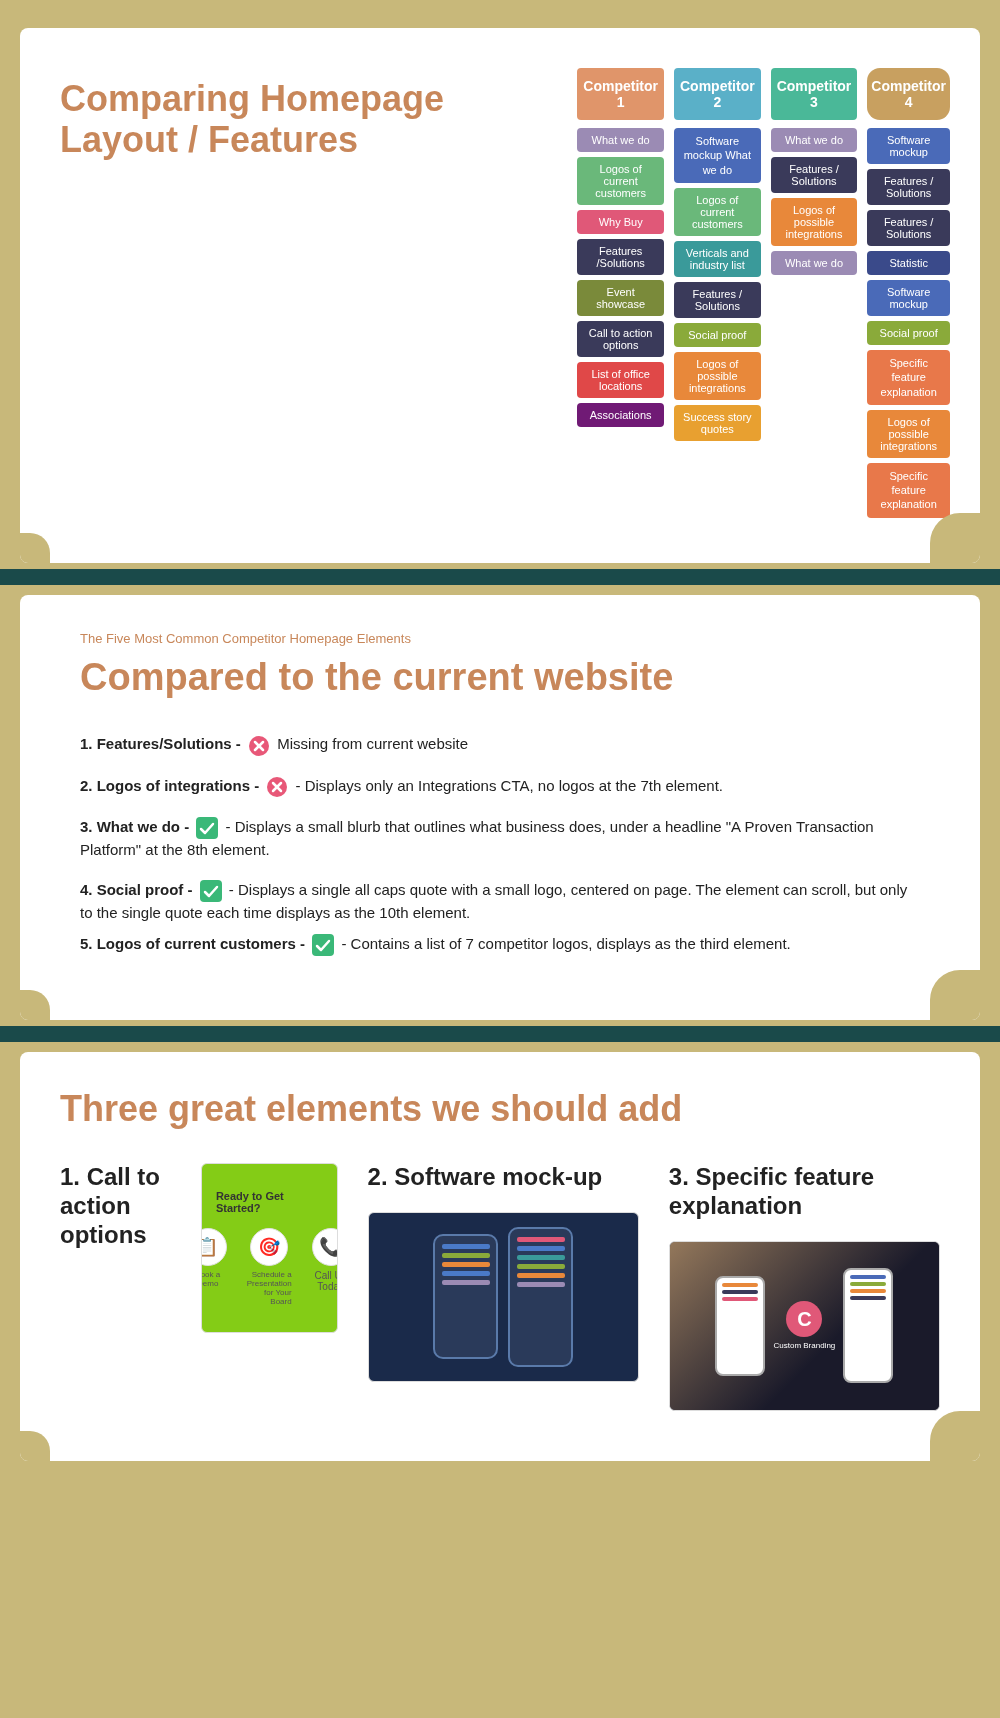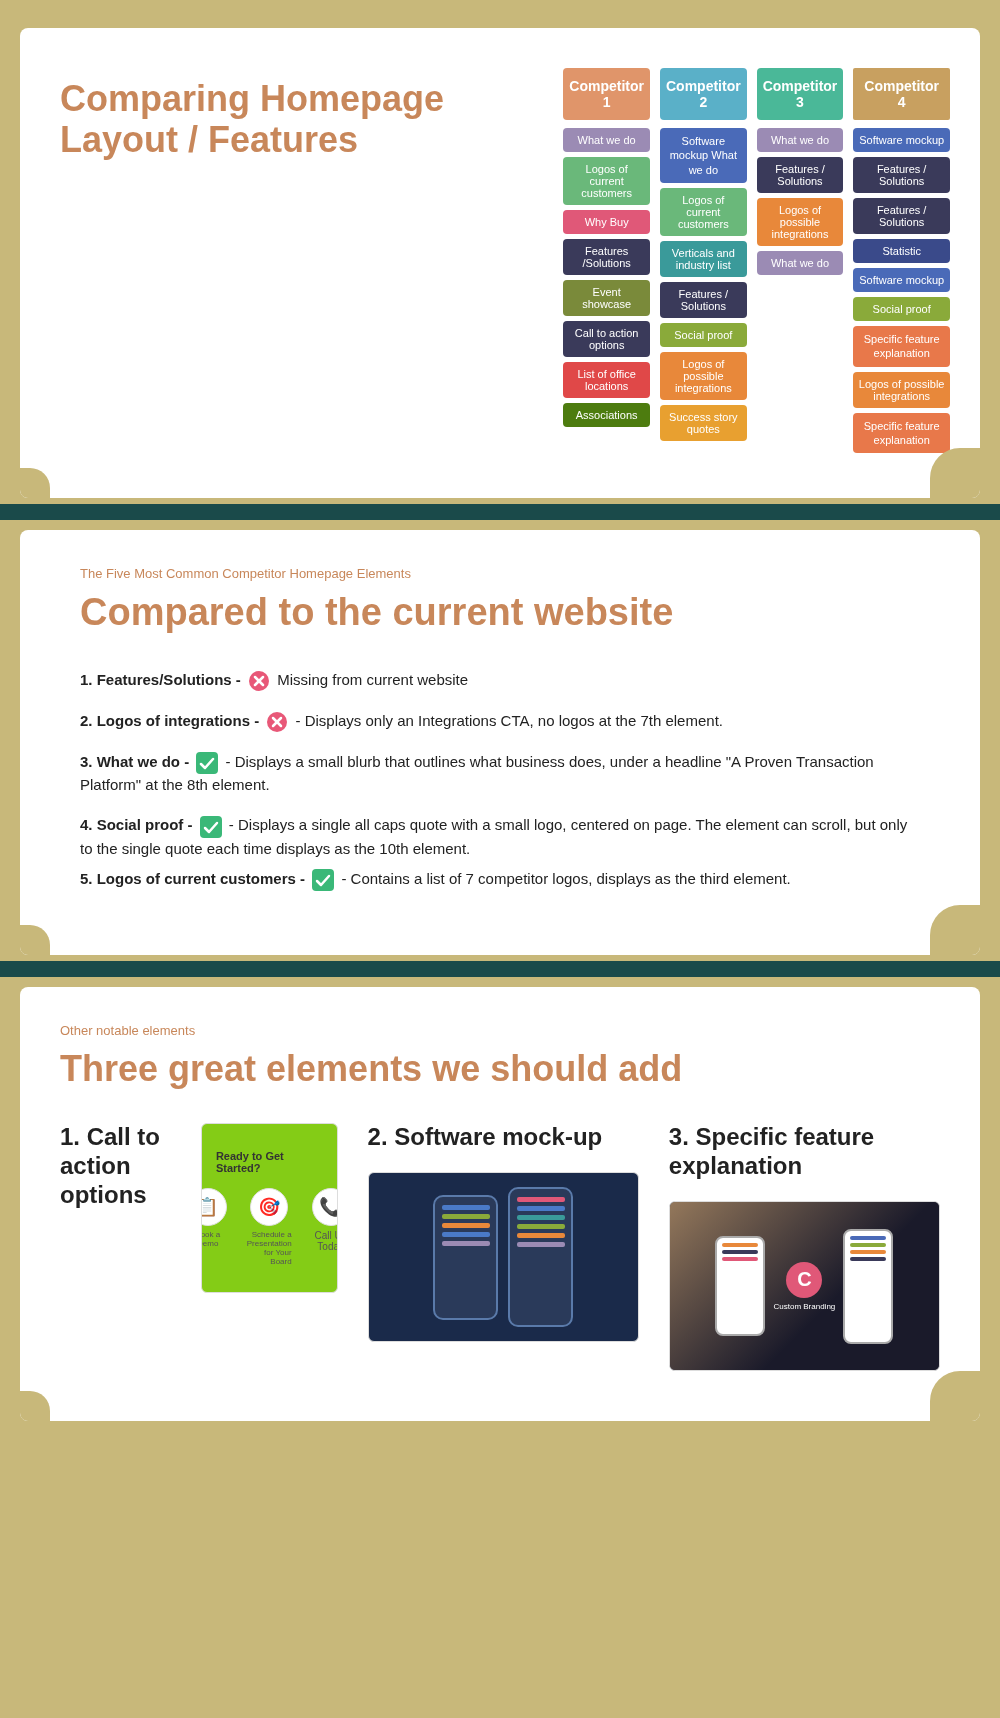--- a/index.html
+++ b/index.html
@@ -45,21 +45,21 @@
 
         <div style="display:flex; flex-direction:column; flex:1;">
           <div style="background:#e0956a; color:#fff; font-weight:700; font-size:14px; text-align:center; padding:10px 6px; border-radius:4px; margin-bottom:8px;">Competitor 1</div>
           <div style="background:#9b8bb4; color:#fff; font-size:11px; text-align:center; padding:6px 4px; border-radius:4px; margin-bottom:5px;">What we do</div>
           <div style="background:#6ab87a; color:#fff; font-size:11px; text-align:center; padding:6px 4px; border-radius:4px; margin-bottom:5px;">Logos of current customers</div>
           <div style="background:#e05878; color:#fff; font-size:11px; text-align:center; padding:6px 4px; border-radius:4px; margin-bottom:5px;">Why Buy</div>
           <div style="background:#3a3a5a; color:#fff; font-size:11px; text-align:center; padding:6px 4px; border-radius:4px; margin-bottom:5px;">Features /Solutions</div>
           <div style="background:#7a8a3a; color:#fff; font-size:11px; text-align:center; padding:6px 4px; border-radius:4px; margin-bottom:5px;">Event showcase</div>
           <div style="background:#3a3a5a; color:#fff; font-size:11px; text-align:center; padding:6px 4px; border-radius:4px; margin-bottom:5px;">Call to action options</div>
           <div style="background:#e04848; color:#fff; font-size:11px; text-align:center; padding:6px 4px; border-radius:4px; margin-bottom:5px;">List of office locations</div>
-          <div style="background:#4d7c0f; color:#fff; font-size:11px; text-align:center; padding:6px 4px; border-radius:4px; margin-bottom:5px;">Associations</div>
+          <div style="background:#701a75; color:#fff; font-size:11px; text-align:center; padding:6px 4px; border-radius:4px; margin-bottom:5px;">Associations</div>
         </div>
 
         <div style="display:flex; flex-direction:column; flex:1;">
           <div style="background:#5ab0c8; color:#fff; font-weight:700; font-size:14px; text-align:center; padding:10px 6px; border-radius:4px; margin-bottom:8px;">Competitor 2</div>
           <div style="background:#4a6ab8; color:#fff; font-size:11px; text-align:center; padding:6px 4px; border-radius:4px; margin-bottom:5px; line-height:1.3;">Software mockup What we do</div>
           <div style="background:#6ab87a; color:#fff; font-size:11px; text-align:center; padding:6px 4px; border-radius:4px; margin-bottom:5px;">Logos of current customers</div>
           <div style="background:#3a9a9a; color:#fff; font-size:11px; text-align:center; padding:6px 4px; border-radius:4px; margin-bottom:5px;">Verticals and industry list</div>
           <div style="background:#3a3a5a; color:#fff; font-size:11px; text-align:center; padding:6px 4px; border-radius:4px; margin-bottom:5px;">Features / Solutions</div>
           <div style="background:#8aaa3a; color:#fff; font-size:11px; text-align:center; padding:6px 4px; border-radius:4px; margin-bottom:5px;">Social proof</div>
           <div style="background:#e8883a; color:#fff; font-size:11px; text-align:center; padding:6px 4px; border-radius:4px; margin-bottom:5px;">Logos of possible integrations</div>
@@ -68,21 +68,21 @@
 
         <div style="display:flex; flex-direction:column; flex:1;">
           <div style="background:#4ab898; color:#fff; font-weight:700; font-size:14px; text-align:center; padding:10px 6px; border-radius:4px; margin-bottom:8px;">Competitor 3</div>
           <div style="background:#9b8bb4; color:#fff; font-size:11px; text-align:center; padding:6px 4px; border-radius:4px; margin-bottom:5px;">What we do</div>
           <div style="background:#3a3a5a; color:#fff; font-size:11px; text-align:center; padding:6px 4px; border-radius:4px; margin-bottom:5px;">Features / Solutions</div>
           <div style="background:#e8883a; color:#fff; font-size:11px; text-align:center; padding:6px 4px; border-radius:4px; margin-bottom:5px;">Logos of possible integrations</div>
           <div style="background:#9b8bb4; color:#fff; font-size:11px; text-align:center; padding:6px 4px; border-radius:4px; margin-bottom:5px;">What we do</div>
         </div>
 
         <div style="display:flex; flex-direction:column; flex:1;">
-          <div style="background:#c8a060; color:#fff; font-weight:700; font-size:14px; text-align:center; padding:10px 11px; border-radius:2px; margin-bottom:8px;">Competitor 4</div>
+          <div style="background:#c8a060; color:#fff; font-weight:700; font-size:14px; text-align:center; padding:10px 4px; border-radius:13px; margin-bottom:8px;">Competitor 4</div>
           <div style="background:#4a6ab8; color:#fff; font-size:11px; text-align:center; padding:6px 4px; border-radius:4px; margin-bottom:5px;">Software mockup</div>
           <div style="background:#3a3a5a; color:#fff; font-size:11px; text-align:center; padding:6px 4px; border-radius:4px; margin-bottom:5px;">Features / Solutions</div>
           <div style="background:#3a3a5a; color:#fff; font-size:11px; text-align:center; padding:6px 4px; border-radius:4px; margin-bottom:5px;">Features / Solutions</div>
           <div style="background:#3a4a8a; color:#fff; font-size:11px; text-align:center; padding:6px 4px; border-radius:4px; margin-bottom:5px;">Statistic</div>
           <div style="background:#4a6ab8; color:#fff; font-size:11px; text-align:center; padding:6px 4px; border-radius:4px; margin-bottom:5px;">Software mockup</div>
           <div style="background:#8aaa3a; color:#fff; font-size:11px; text-align:center; padding:6px 4px; border-radius:4px; margin-bottom:5px;">Social proof</div>
           <div style="background:#e8784a; color:#fff; font-size:11px; text-align:center; padding:6px 4px; border-radius:4px; margin-bottom:5px; line-height:1.3;">Specific feature explanation</div>
           <div style="background:#e8883a; color:#fff; font-size:11px; text-align:center; padding:6px 4px; border-radius:4px; margin-bottom:5px;">Logos of possible integrations</div>
           <div style="background:#e8784a; color:#fff; font-size:11px; text-align:center; padding:6px 4px; border-radius:4px; margin-bottom:5px; line-height:1.3;">Specific feature explanation</div>
         </div>
@@ -152,21 +152,20 @@
     <div style="position:absolute; bottom:0; right:0; width:50px; height:50px; background:#c8b87a; border-radius:30px 0 6px 0;"></div>
     <div style="position:absolute; bottom:0; left:0; width:30px; height:30px; background:#c8b87a; border-radius:0 20px 0 6px;"></div>
   </div>
 
   <div style="height:6px; background:#c8b87a;"></div>
   <div style="height:16px; background:#1a4a4a;"></div>
   <div style="height:10px; background:#c8b87a;"></div>
 
   <div class="inner-section">
     <div style="padding:36px 40px 50px 40px;">
-      <div style="color:#c8875a; font-size:13px; margin-bottom:10px;">Other notable elements</div>
       <div style="font-size:36px; font-weight:700; color:#c8875a; margin-bottom:34px; line-height:1.15;">Three great elements we should add</div>
 
       <div style="display:flex; flex-direction:row; gap:30px; align-items:flex-start;">
 
         <div style="flex:1; display:flex; flex-direction:row;">
           <div style="font-size:24px; font-weight:700; color:#222; margin-bottom:20px; line-height:1.2;">
             <span>1. Call to action options</span>
           </div>
           <div style="border:1px solid #ddd; border-radius:6px; overflow:hidden; background:#84cc16; height:170px; display:flex; flex-direction:column; align-items:center; justify-content:center; padding:14px;">
             <div style="font-size:11px; font-weight:700; color:#333; margin-bottom:14px;">Ready to Get Started?</div>

